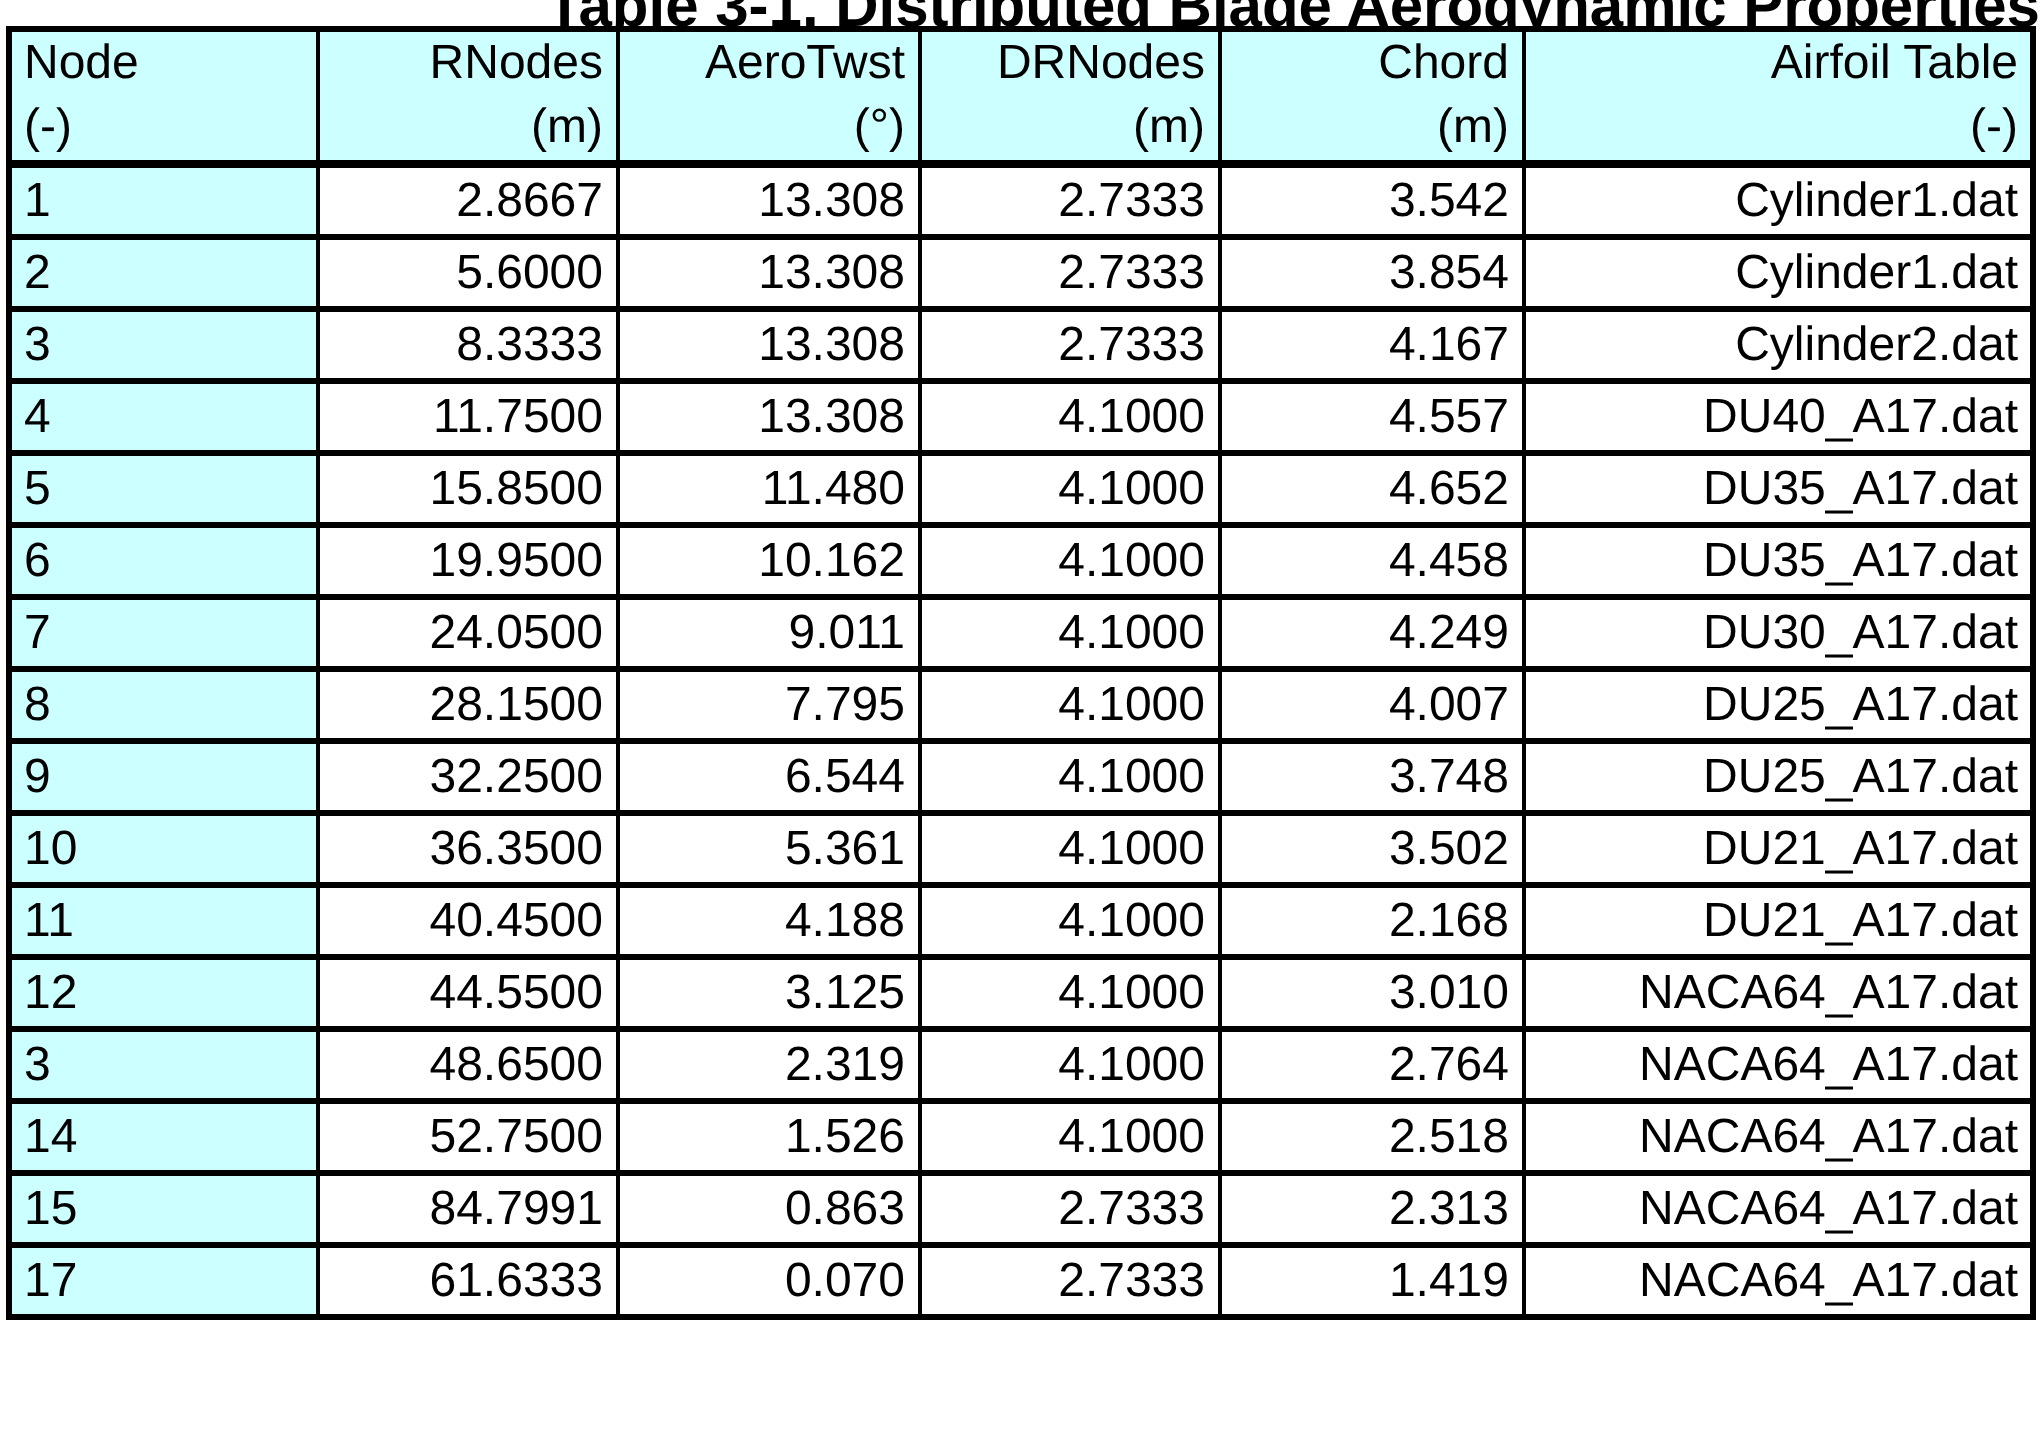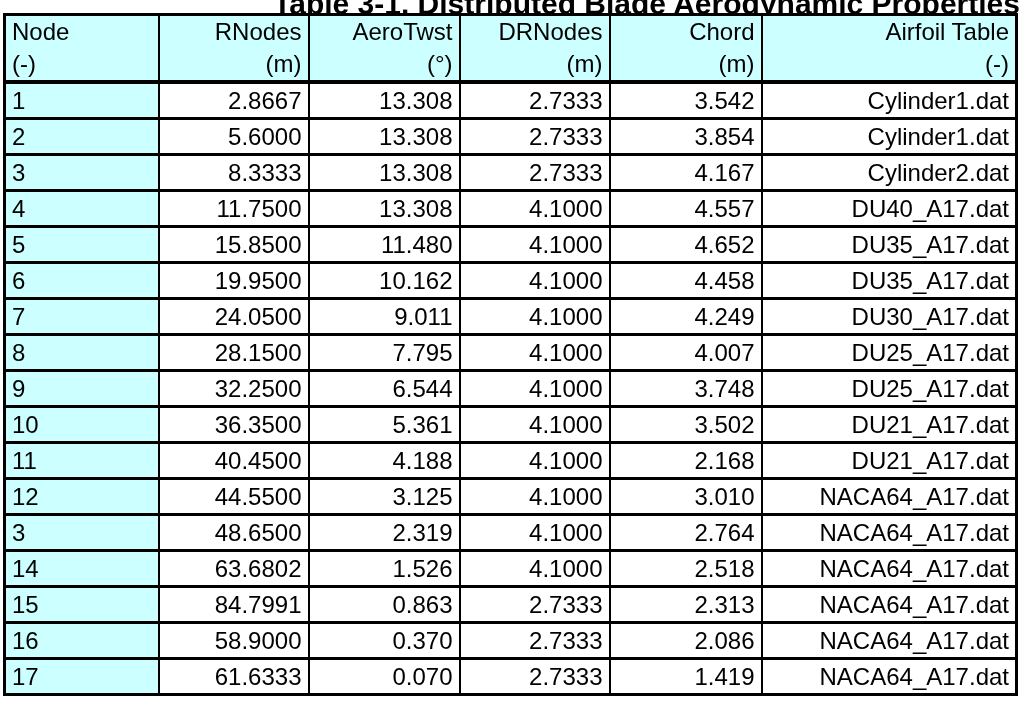--- a/index.html
+++ b/index.html
@@ -212,40 +212,32 @@
       <tr>
         <td class="al-left node-col">3</td>
         <td class="al-right">48.6500</td>
         <td class="al-right">2.319</td>
         <td class="al-right">4.1000</td>
         <td class="al-right">2.764</td>
         <td class="al-right">NACA64_A17.dat</td>
       </tr>
       <tr>
         <td class="al-left node-col">14</td>
-        <td class="al-right">63.6802</td>
+        <td class="al-right">52.7500</td>
         <td class="al-right">1.526</td>
         <td class="al-right">4.1000</td>
         <td class="al-right">2.518</td>
         <td class="al-right">NACA64_A17.dat</td>
       </tr>
       <tr>
         <td class="al-left node-col">15</td>
         <td class="al-right">84.7991</td>
         <td class="al-right">0.863</td>
         <td class="al-right">2.7333</td>
         <td class="al-right">2.313</td>
-        <td class="al-right">NACA64_A17.dat</td>
-      </tr>
-      <tr>
-        <td class="al-left node-col">16</td>
-        <td class="al-right">58.9000</td>
-        <td class="al-right">0.370</td>
-        <td class="al-right">2.7333</td>
-        <td class="al-right">2.086</td>
         <td class="al-right">NACA64_A17.dat</td>
       </tr>
       <tr>
         <td class="al-left node-col">17</td>
         <td class="al-right">61.6333</td>
         <td class="al-right">0.070</td>
         <td class="al-right">2.7333</td>
         <td class="al-right">1.419</td>
         <td class="al-right">NACA64_A17.dat</td>
       </tr>

